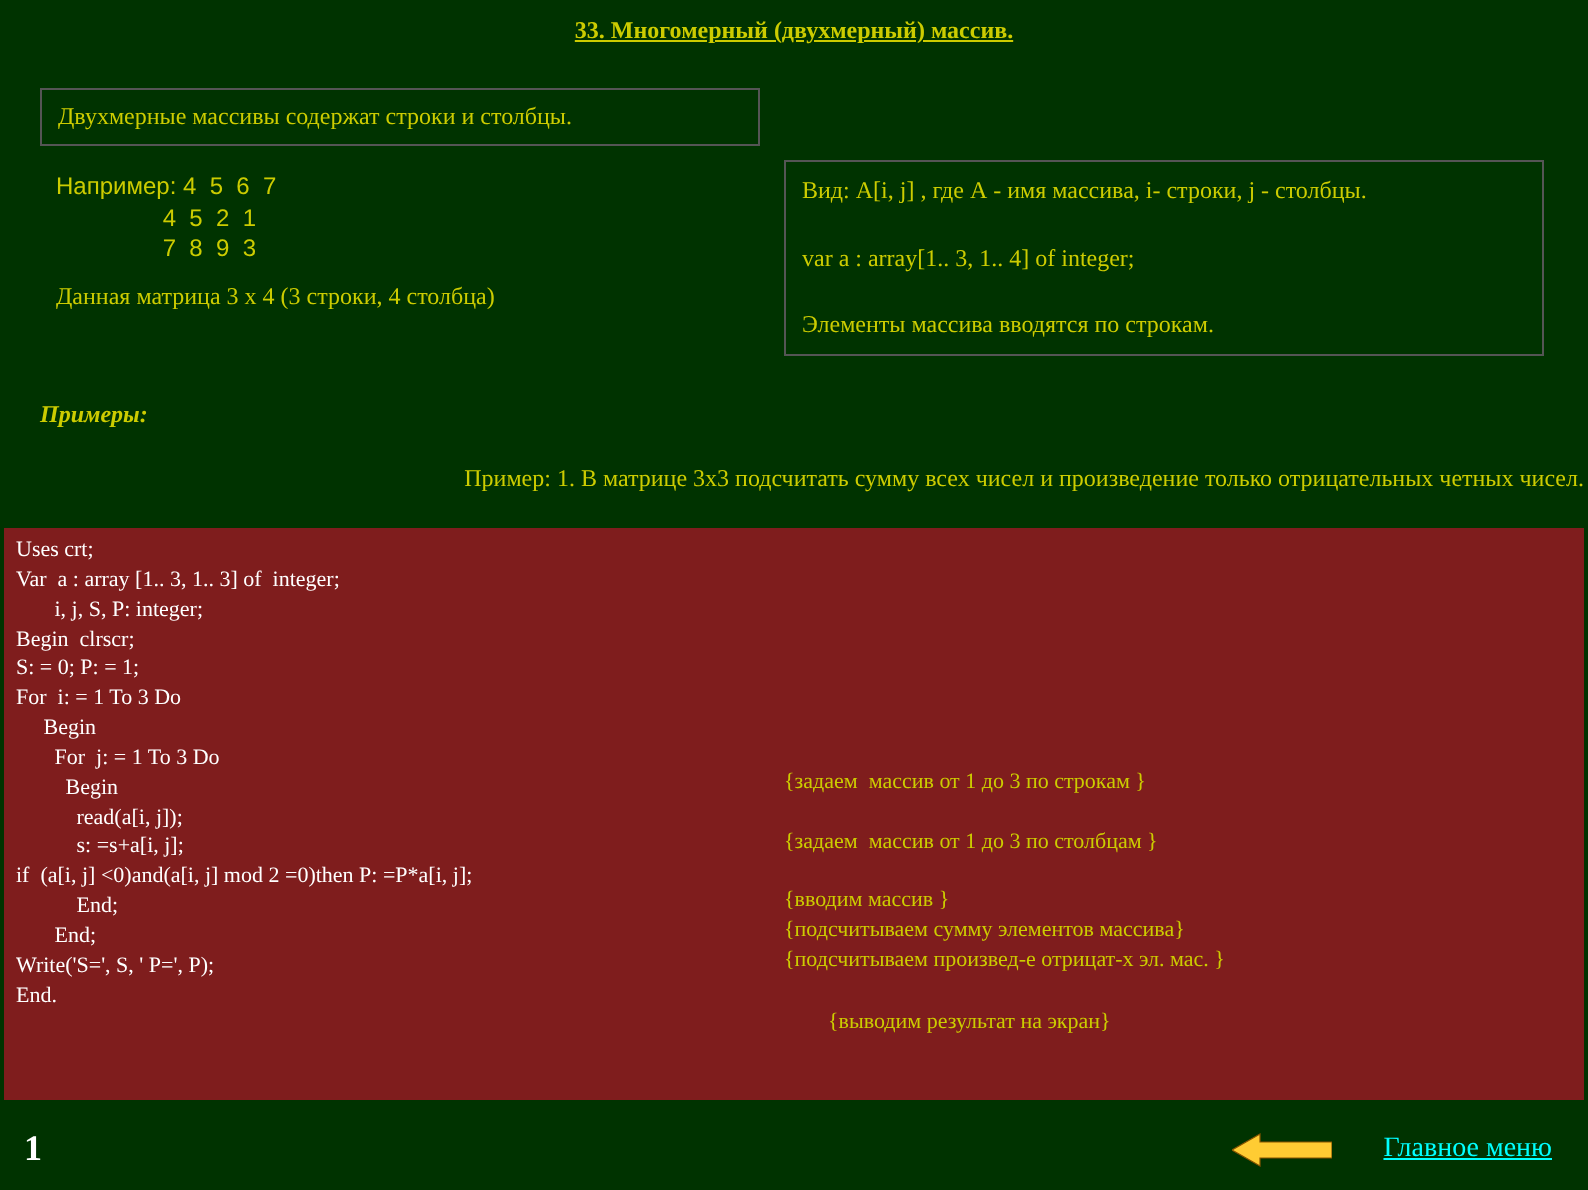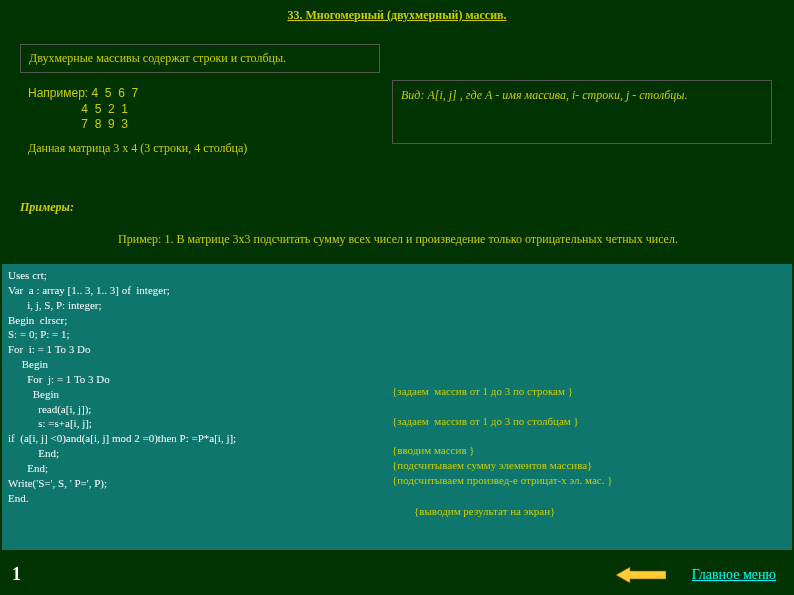--- a/index.html
+++ b/index.html
@@ -39,41 +39,40 @@
     line-height: 1.3;
     margin-bottom: 8px;
   }
   .topbox3 {
     position: absolute;
     left: 392px; top: 80px;
     width: 380px;
     border: 1px solid #555;
     padding: 6px 8px;
     line-height: 1.4;
-    font-style: italic;
   }
   .examples-label {
     position: absolute;
     left: 20px; top: 200px;
     font-weight: bold;
     font-style: italic;
   }
   .example1-label {
     position: absolute;
     left: 2px; top: 232px;
     width: 790px;
-    text-align: center;
+    text-align: right;
     padding-left: 2px;
   }
   .codebox {
     position: absolute;
     left: 2px; top: 264px;
     width: 790px;
     height: 286px;
-    background: #0f766e;
+    background: #7f1d1d;
     color: #ffffff;
     font-family: "Times New Roman", serif;
     font-size: 11px;
     padding: 4px 6px;
     line-height: 1.35;
     white-space: pre;
   }
   .code-left { position: absolute; left: 6px; top: 4px; white-space: pre; }
   .code-right { position: absolute; left: 390px; top: 120px; color: #cccc00; white-space: pre; line-height: 1.35; }
   .code-right2 { position: absolute; left: 412px; top: 240px; color: #cccc00; white-space: pre; text-align: right; }
@@ -108,21 +107,23 @@
 <div class="topbox2">
   <div class="matrix">Например: 4  5  6  7
                 4  5  2  1
                 7  8  9  3</div>
   <div>Данная матрица 3 x 4 (3 строки, 4 столбца)</div>
 </div>
 
 <div class="topbox3">
   <div>Вид:  A[i, j]  , где  А - имя массива, i- строки, j - столбцы.</div>
   <br>
+  <div>  var a : array[1.. 3, 1.. 4] of  integer;</div>
   <br>
+  <div>Элементы массива вводятся по строкам.</div>
 </div>
 
 <div class="examples-label">Примеры:</div>
 
 <div class="example1-label">Пример: 1.  В матрице 3x3  подсчитать сумму всех чисел и произведение только отрицательных четных чисел.</div>
 
 <div class="codebox">
   <div class="code-left">Uses crt;
 Var  a : array [1.. 3, 1.. 3] of  integer;
        i, j, S, P: integer;

